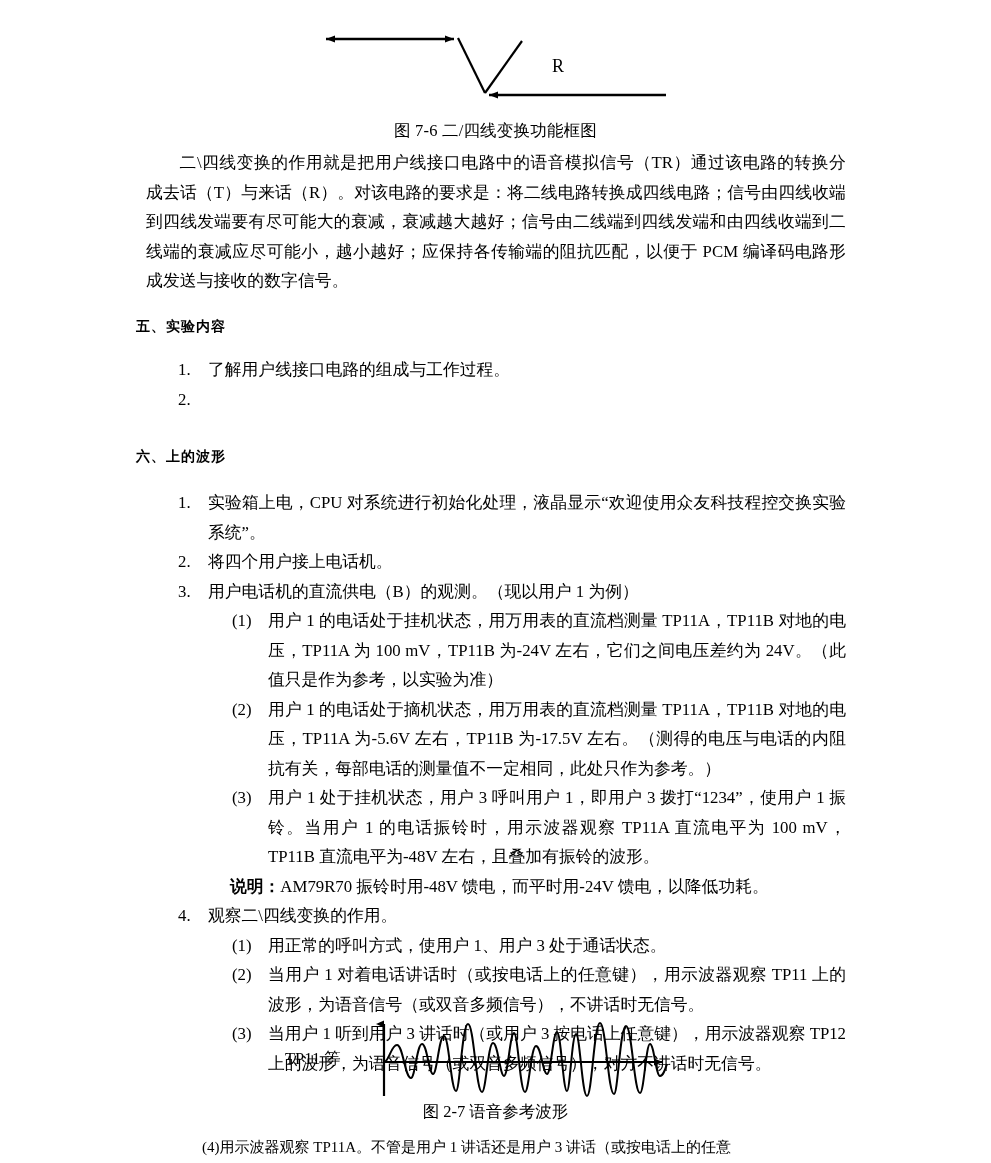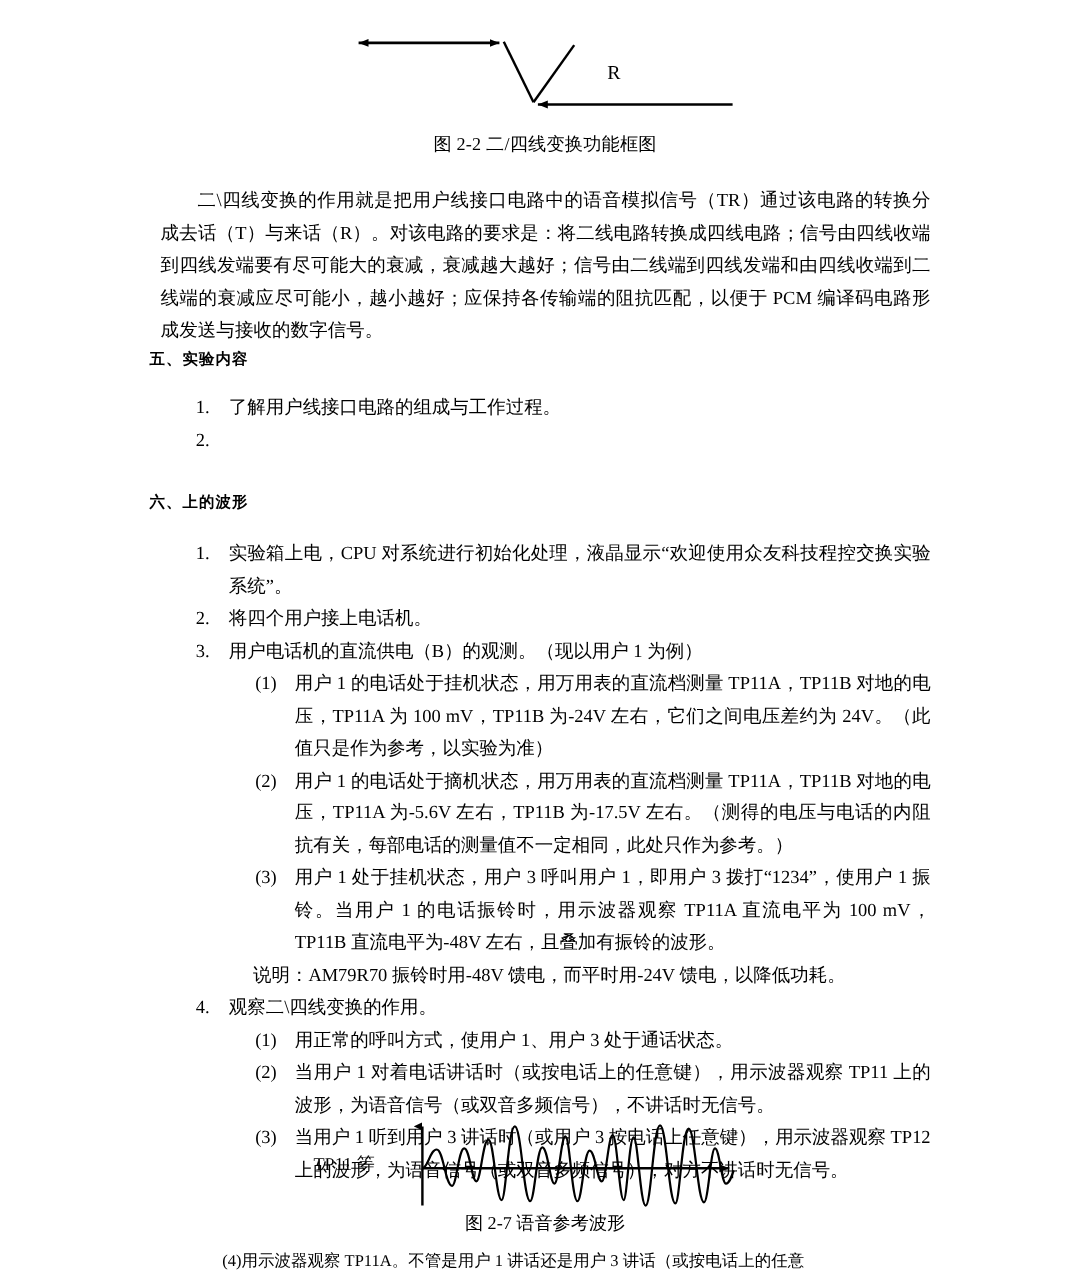--- a/index.html
+++ b/index.html
@@ -41,21 +41,21 @@
     text-align: center;
     font-size: 16.5px;
     line-height: 26px;
     letter-spacing: 0.2px;
   }
 
   
   .body-para {
     position: absolute;
     left: 146px;
-    top: 167px;
+    top: 148px;
     width: 700px;
     font-size: 16.8px;
     line-height: 29.5px;
     text-align: justify;
     text-justify: inter-ideograph;
     text-indent: 2em;
     letter-spacing: 0.1px;
   }
 
   
@@ -112,21 +112,21 @@
     top: 0;
     width: 34px;
     text-align: left;
   }
 
   .note {
     margin-left: 22px;
     text-indent: 0;
     text-align: justify;
   }
-  .note b { font-weight: normal; }
+  .note b { font-weight: bold; }
 
   
   .fig27 {
     position: absolute;
     left: 285px;
     top: 1018px;
     width: 400px;
     height: 86px;
   }
   .fig27-label {
@@ -183,21 +183,21 @@
 
       <line x1="158" y1="20" x2="185" y2="75" stroke="#000" stroke-width="2.2"></line>
 
       <line x1="185" y1="75" x2="222" y2="23" stroke="#000" stroke-width="2.2"></line>
 
       <line x1="366" y1="77" x2="189" y2="77" stroke="#000" stroke-width="2.4" marker-end="url(#arrR)"></line>
     </svg>
     <div style="position:absolute; left:252px; top:38px; font-size:18px;">R</div>
   </div>
 
-  <div class="fig26-caption">图 2-2  二/四线变换功能框图</div>
+  <div class="fig26-caption">图 7-6  二/四线变换功能框图</div>
 
   <div class="body-para">二\四线变换的作用就是把用户线接口电路中的语音模拟信号（TR）通过该电路的转换分成去话（T）与来话（R）。对该电路的要求是：将二线电路转换成四线电路；信号由四线收端到四线发端要有尽可能大的衰减，衰减越大越好；信号由二线端到四线发端和由四线收端到二线端的衰减应尽可能小，越小越好；应保持各传输端的阻抗匹配，以便于 PCM 编译码电路形成发送与接收的数字信号。</div>
 
   <div class="heading" id="heading-5">五、实验内容</div>
 
   <div class="num-list" id="list-5">
     <div class="li">
       <span class="marker">1.</span>
       <span>了解用户线接口电路的组成与工作过程。</span>
     </div>

